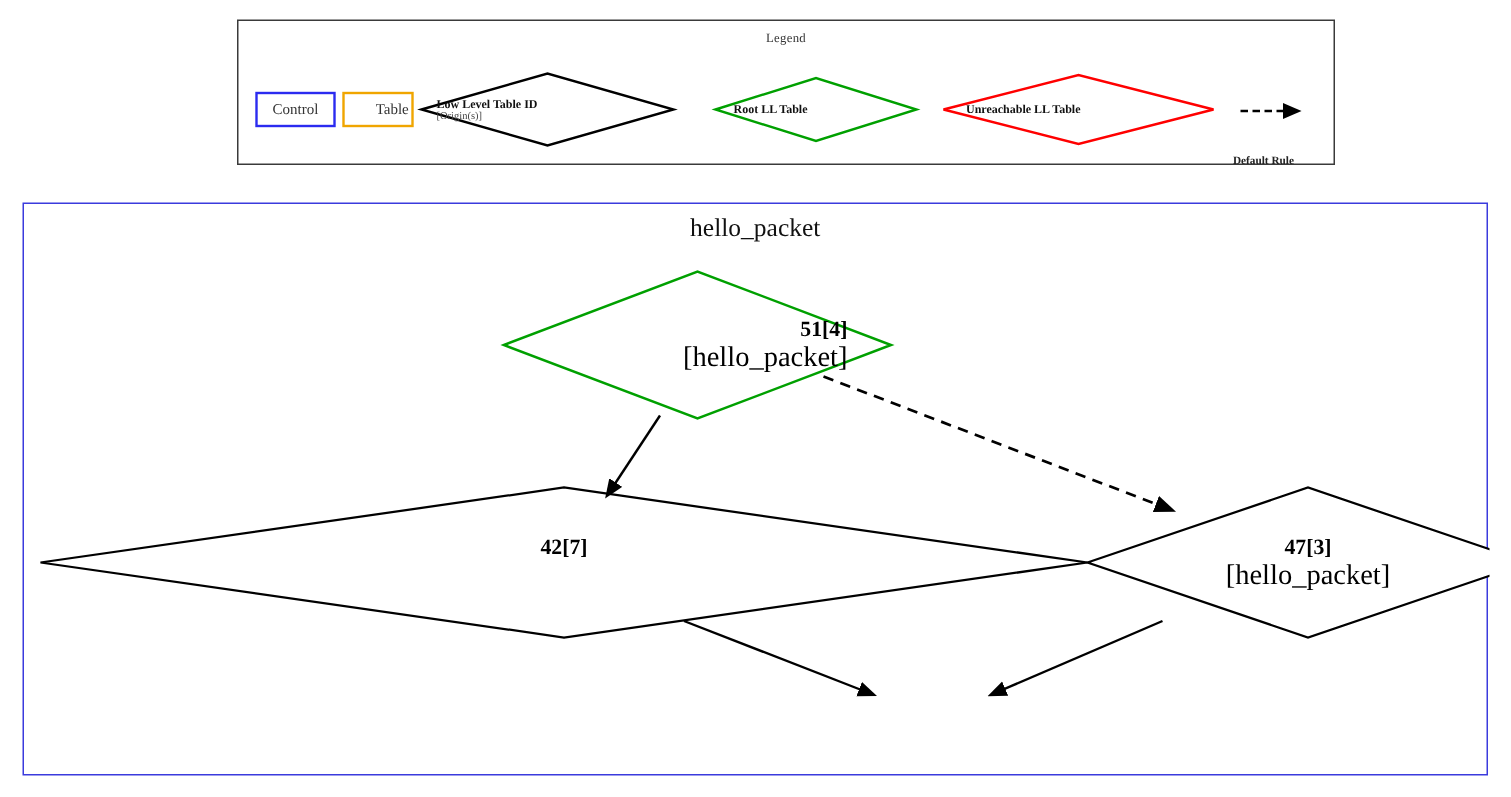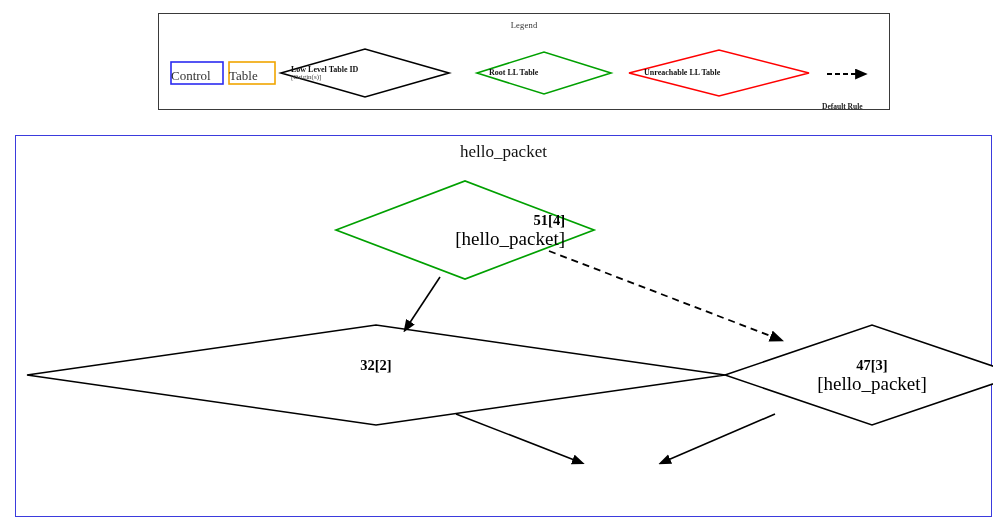--- a/index.html
+++ b/index.html
@@ -37,23 +37,23 @@
     font-family: "Liberation Serif", "DejaVu Serif", serif;
     letter-spacing: 0.2px;
   }
   .legend-svg {
     position: absolute;
     left: 0;
     top: 0;
   }
   .legend-box-label {
     position: absolute;
-    font-size: 13px;
+    font-size: 10px;
     color: #333333;
-    text-align: left;
+    text-align: center;
     line-height: 1;
     white-space: nowrap;
   }
   .legend-diamond-label {
     position: absolute;
     text-align: left;
     white-space: nowrap;
     line-height: 1.05;
   }
   .legend-diamond-label .lbl-main {
@@ -197,21 +197,21 @@
 
     <line x1="759" y1="278" x2="645" y2="327" stroke="#000000" stroke-width="1.6" marker-end="url(#graph-arrow)"></line>
   </svg>
 
   <div class="node-label" style="left:349px; top:76px; width:200px;text-align:right;">
     <span class="node-id">51[4]</span>
     <span class="node-origins">[hello_packet]</span>
   </div>
 
   <div class="node-label" style="left:110px; top:221px; width:500px;">
-    <span class="node-id">32[2]</span>
+    <span class="node-id">42[7]</span>
   </div>
 
   <div class="node-label" style="left:756px; top:221px; width:200px;">
     <span class="node-id">47[3]</span>
     <span class="node-origins">[hello_packet]</span>
   </div>
 
 </div>
 
 </body></html>

